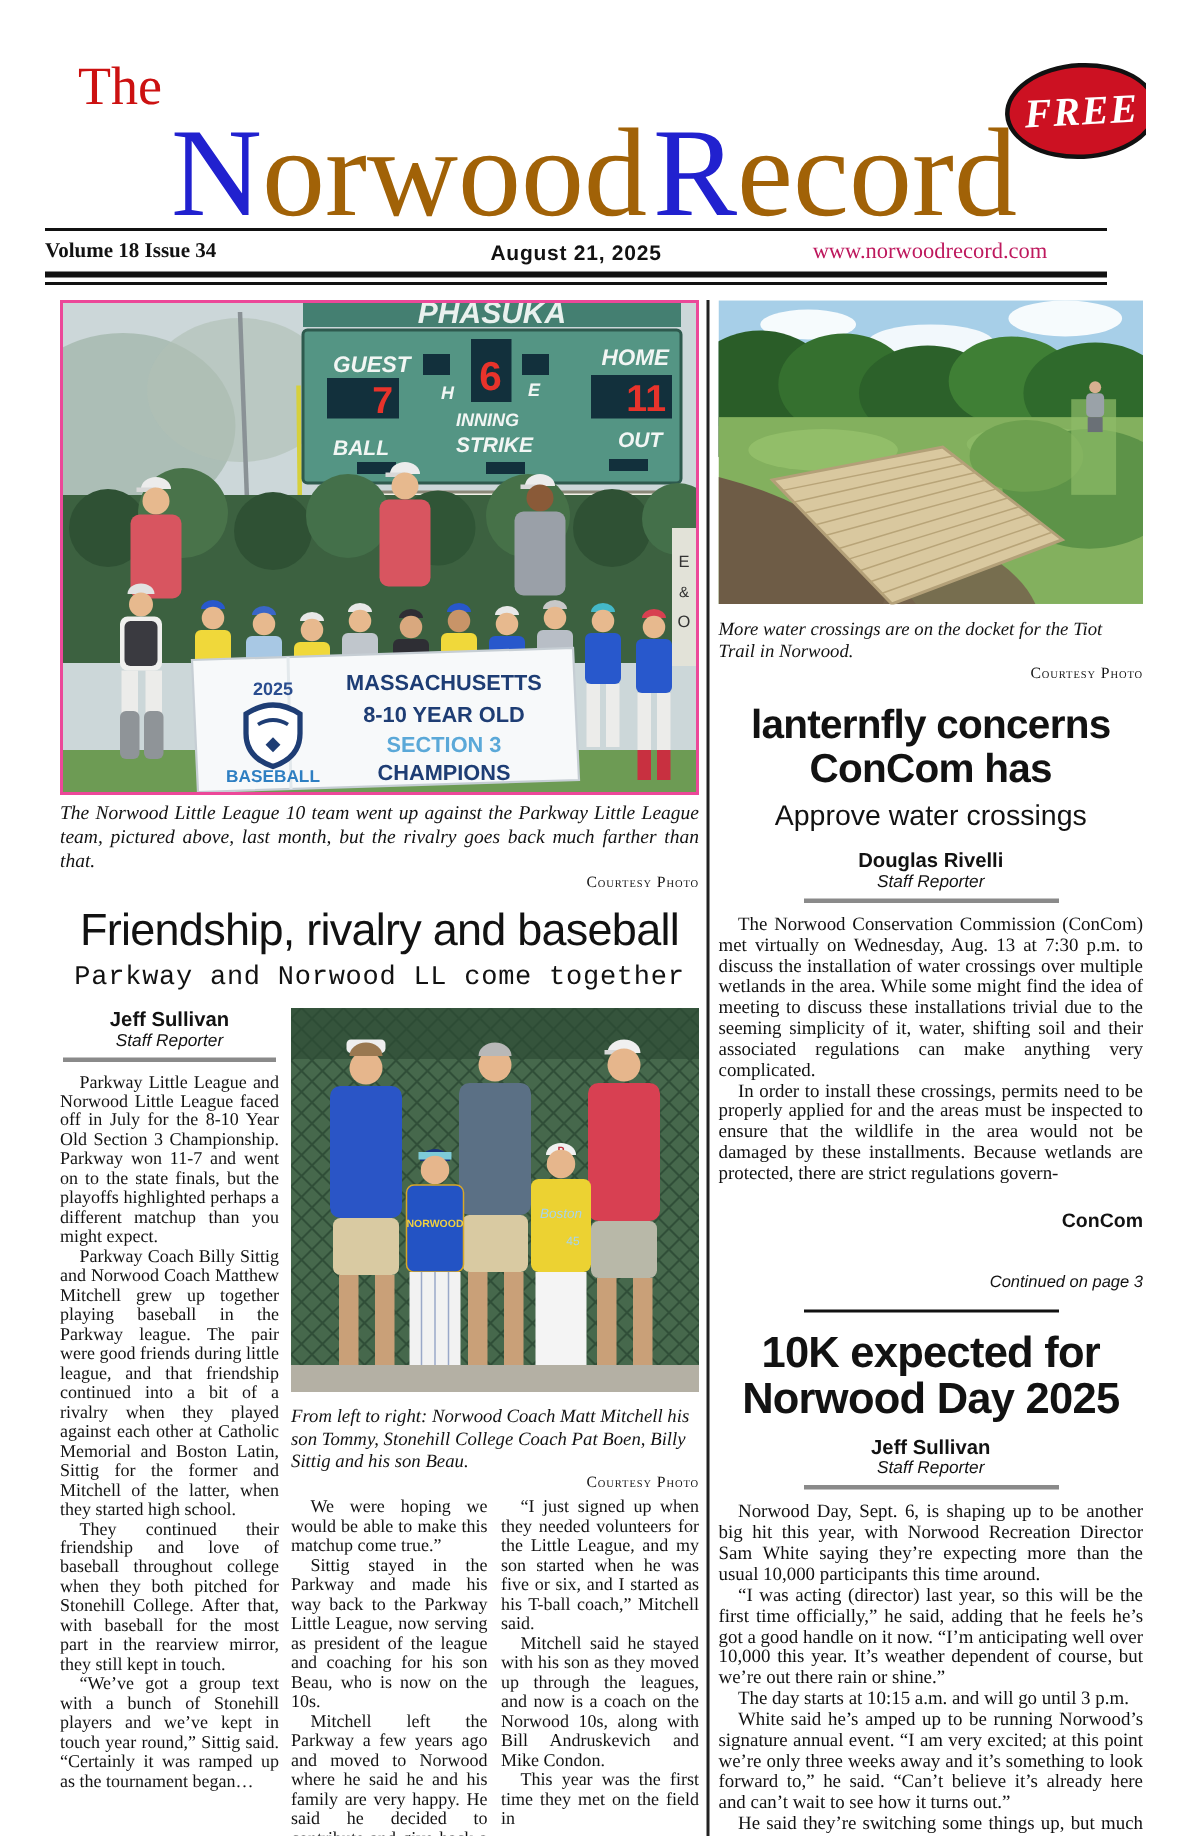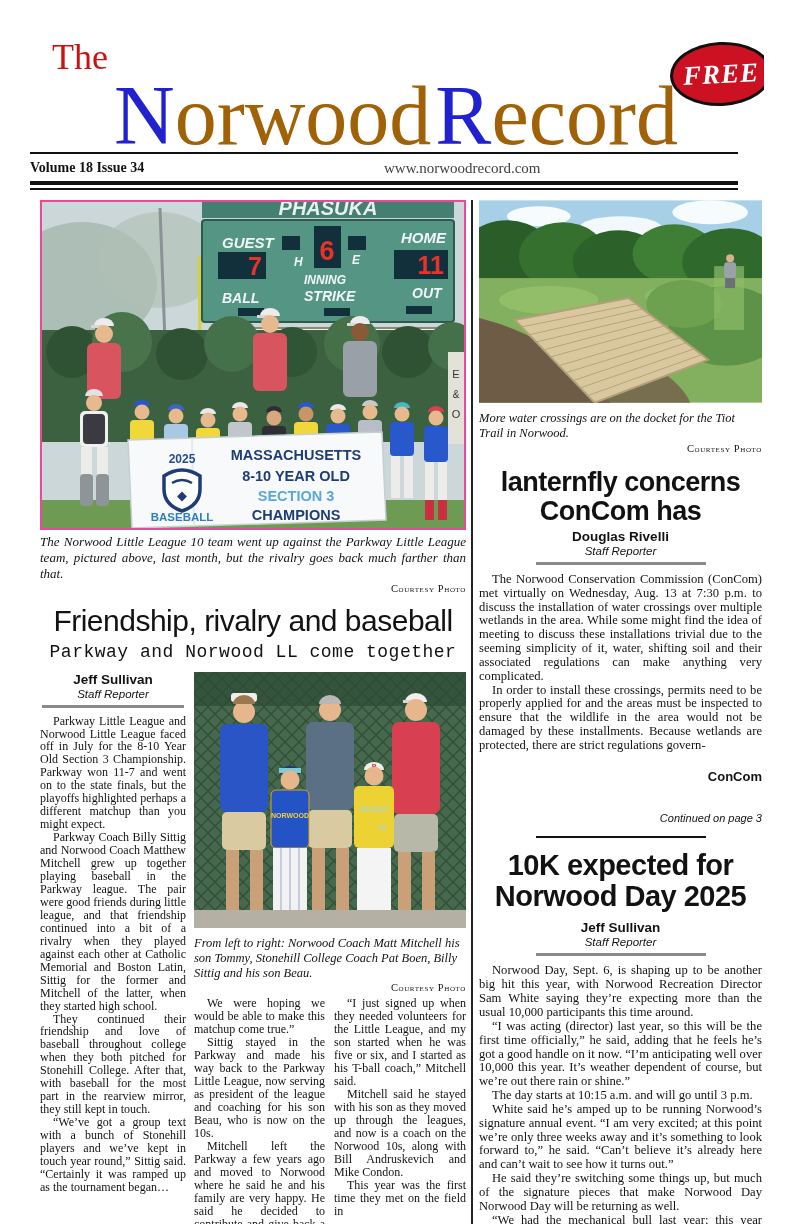--- a/index.html
+++ b/index.html
@@ -14,21 +14,21 @@
   .np-blue{color:#2121cf;}
   .np-red{color:#a16207;}
   .free-badge{position:absolute;right:20px;top:42px;width:96px;height:58px;background:#cc1122;
               border:3px solid #111;border-radius:50%;display:flex;align-items:center;justify-content:center;
               transform:rotate(-3deg);}
   .free-badge span{color:#fff;font-style:italic;font-weight:bold;font-size:27px;letter-spacing:1px;}
   .rule-thin{position:absolute;left:30px;right:26px;top:152px;border-top:2px solid #111;}
   .dateline{position:absolute;left:30px;right:26px;top:158px;height:20px;display:flex;align-items:center;}
   .dl-volume{flex:1;font-weight:bold;font-size:14px;}
   .dl-date{flex:1;text-align:center;font-family:"Liberation Sans",sans-serif;font-weight:bold;font-size:14px;letter-spacing:.5px;}
-  .dl-site{flex:1;text-align:left;font-size:15px;color:#404040;}
+  .dl-site{flex:1;text-align:center;font-size:15px;color:#be185d;}
   .rule-double{position:absolute;left:30px;right:26px;top:181px;height:3px;border-top:4px solid #111;border-bottom:2px solid #111;}
 
   
   .main{position:absolute;top:200px;left:40px;width:722px;display:flex;align-items:stretch;}
   .sec-left{width:426px;position:relative;padding-bottom:10px;border-bottom:3px solid #111;}
   .col-divider{width:2px;background:#222;margin-left:5px;margin-right:6px;}
   .sec-right{width:283px;}
 
   .photo-frame{border:2px solid #ec4899;width:426px;height:330px;box-sizing:border-box;overflow:hidden;}
   .caption{font-style:italic;font-size:13px;line-height:1.22;margin-top:4px;text-align:justify;}
@@ -81,20 +81,21 @@
       <span class="np-blue">N</span><span class="np-red">orwood</span>
       <span class="np-blue">R</span><span class="np-red">ecord</span>
     </div>
     <div class="free-badge">
       <span>FREE</span>
     </div>
   </div>
   <div class="rule-thin"></div>
   <div class="dateline">
     <div class="dl-volume">Volume 18 Issue 34</div>
+    <div class="dl-date">August 21, 2025</div>
     <div class="dl-site">www.norwoodrecord.com</div>
   </div>
   <div class="rule-double"></div>
 
   <div class="main">
 
     <div class="sec-left">
 
       <div class="photo-frame">
         <svg width="422" height="326" viewBox="0 0 422 326">
@@ -399,20 +400,21 @@
             <rect x="-5" y="20" width="10" height="10" fill="#6a7076"></rect>
         </g>
       </svg>
       <div class="caption-sm">More water crossings are on the docket for the Tiot Trail in Norwood.</div>
       <div class="credit">Courtesy Photo</div>
 
       <div class="headline-r">
         <div>lanternfly concerns</div>
         <div>ConCom has</div>
       </div>
+      <div class="subhead-r">Approve water crossings</div>
       <div class="byline">
         <div class="name">Douglas Rivelli</div>
         <div class="role">Staff Reporter</div>
       </div>
       <div class="byline-rule centered"></div>
       <p class="body">The Norwood Conservation Commission (ConCom) met virtually on Wednesday, Aug. 13 at 7:30 p.m. to discuss the installation of water crossings over multiple wetlands in the area. While some might find the idea of meeting to discuss these installations trivial due to the seeming simplicity of it, water, shifting soil and their associated regulations can make anything very complicated.</p>
       <p class="body">In order to install these crossings, permits need to be properly applied for and the areas must be inspected to ensure that the wildlife in the area would not be damaged by these installments. Because wetlands are protected, there are strict regulations govern-</p>
       <div class="continued">
         <div class="t">ConCom</div>
         <div class="p">Continued on page 3</div>

